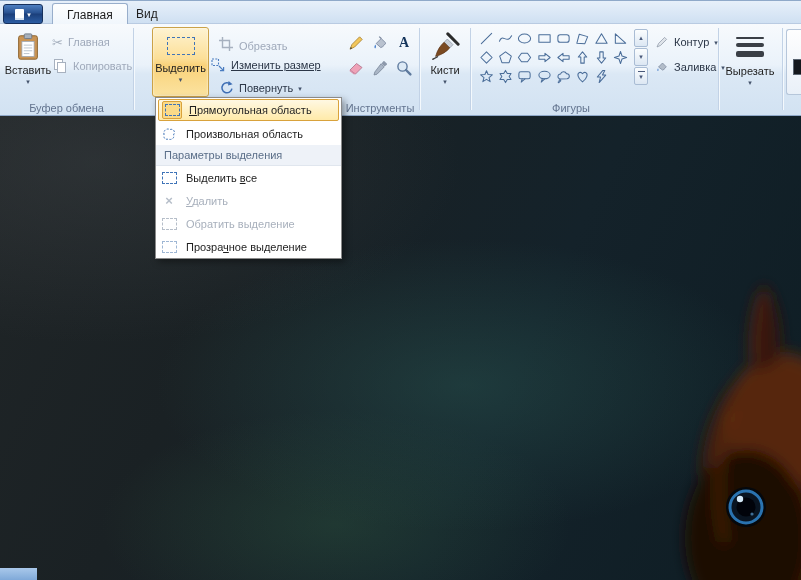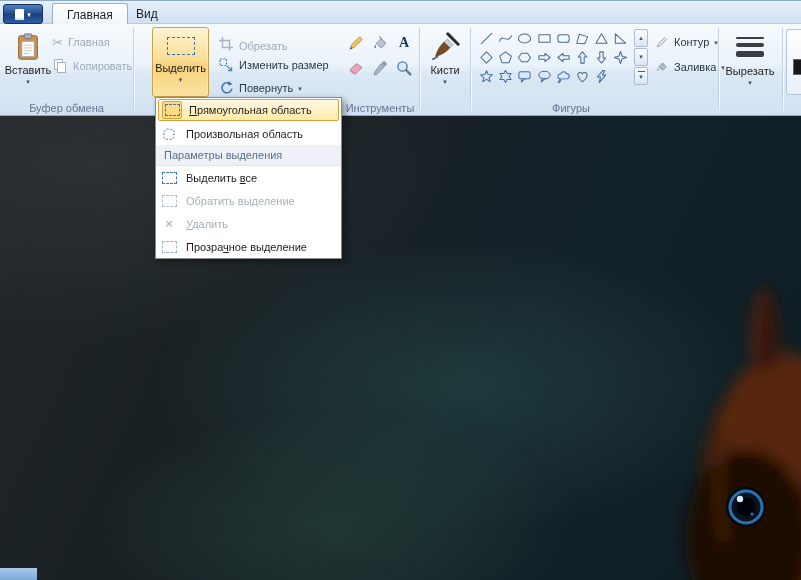--- a/index.html
+++ b/index.html
@@ -152,21 +152,21 @@
         <span class="dashed-rect" style="width:26px;height:16px;margin-top:6px;"></span>
         <span class="lbl" style="margin-top:5px;">Выделить</span>
         <span class="caret"></span>
       </div>
       <div class="small-btn disabled" style="left:78px;top:8px;align-items:flex-end;">
         <svg width="16" height="16" viewBox="0 0 16 16">
             <path d="M4.5 1 V11.5 H15 M1 4.5 H11.5 V15" fill="none" stroke="#a7b1bf" stroke-width="1.4"></path>
           </svg>
         <span>Обрезать</span>
       </div>
-      <div class="small-btn" style="left:78px;top:31px;">
+      <div class="small-btn" style="left:70px;top:31px;text-decoration:underline;">
         <svg width="16" height="16" viewBox="0 0 16 16">
             <rect x="2" y="2" width="6.5" height="6.5" fill="none" stroke="#4a7cc0" stroke-dasharray="2 1.3" stroke-width="1.1"></rect>
             <path d="M9 9 L13.6 13.6 M13.6 10 V13.6 H10" fill="none" stroke="#4a7cc0" stroke-width="1.2"></path>
           </svg>
         <span>Изменить размер</span>
       </div>
       <div class="small-btn" style="left:78px;top:54px;">
         <svg width="16" height="16" viewBox="0 0 16 16">
             <path d="M12.6 4.4 A5 5 0 1 0 13.9 8.6" fill="none" stroke="#3f6fb5" stroke-width="1.5"></path>
             <path d="M10.6 1 L14.6 4.2 L10 5.6 Z" fill="#3f6fb5"></path>
@@ -441,32 +441,32 @@
 
     <div class="menu-item">
       <span class="ic">
           <span class="mi-dash"></span>
         </span>
       <span><span>Выделить </span><u>в</u><span>се</span></span>
     </div>
 
     <div class="menu-item disabled">
       <span class="ic">
+          <span class="glyph-x"></span>
+        </span>
+      <span><span></span><u>У</u><span>далить</span></span>
+    </div>
+
+    <div class="menu-item disabled">
+      <span class="ic">
           <span class="mi-dash gray"></span>
         </span>
       <span><span>Обратить выделение</span><u></u><span></span></span>
     </div>
 
-    <div class="menu-item disabled">
-      <span class="ic">
-          <span class="glyph-x"></span>
-        </span>
-      <span><span></span><u>У</u><span>далить</span></span>
-    </div>
-
     <div class="menu-item">
       <span class="ic">
           <span class="mi-dash lite"></span>
         </span>
       <span><span>Прозра</span><u>ч</u><span>ное выделение</span></span>
     </div>
   </div>
 
 </div>
 

